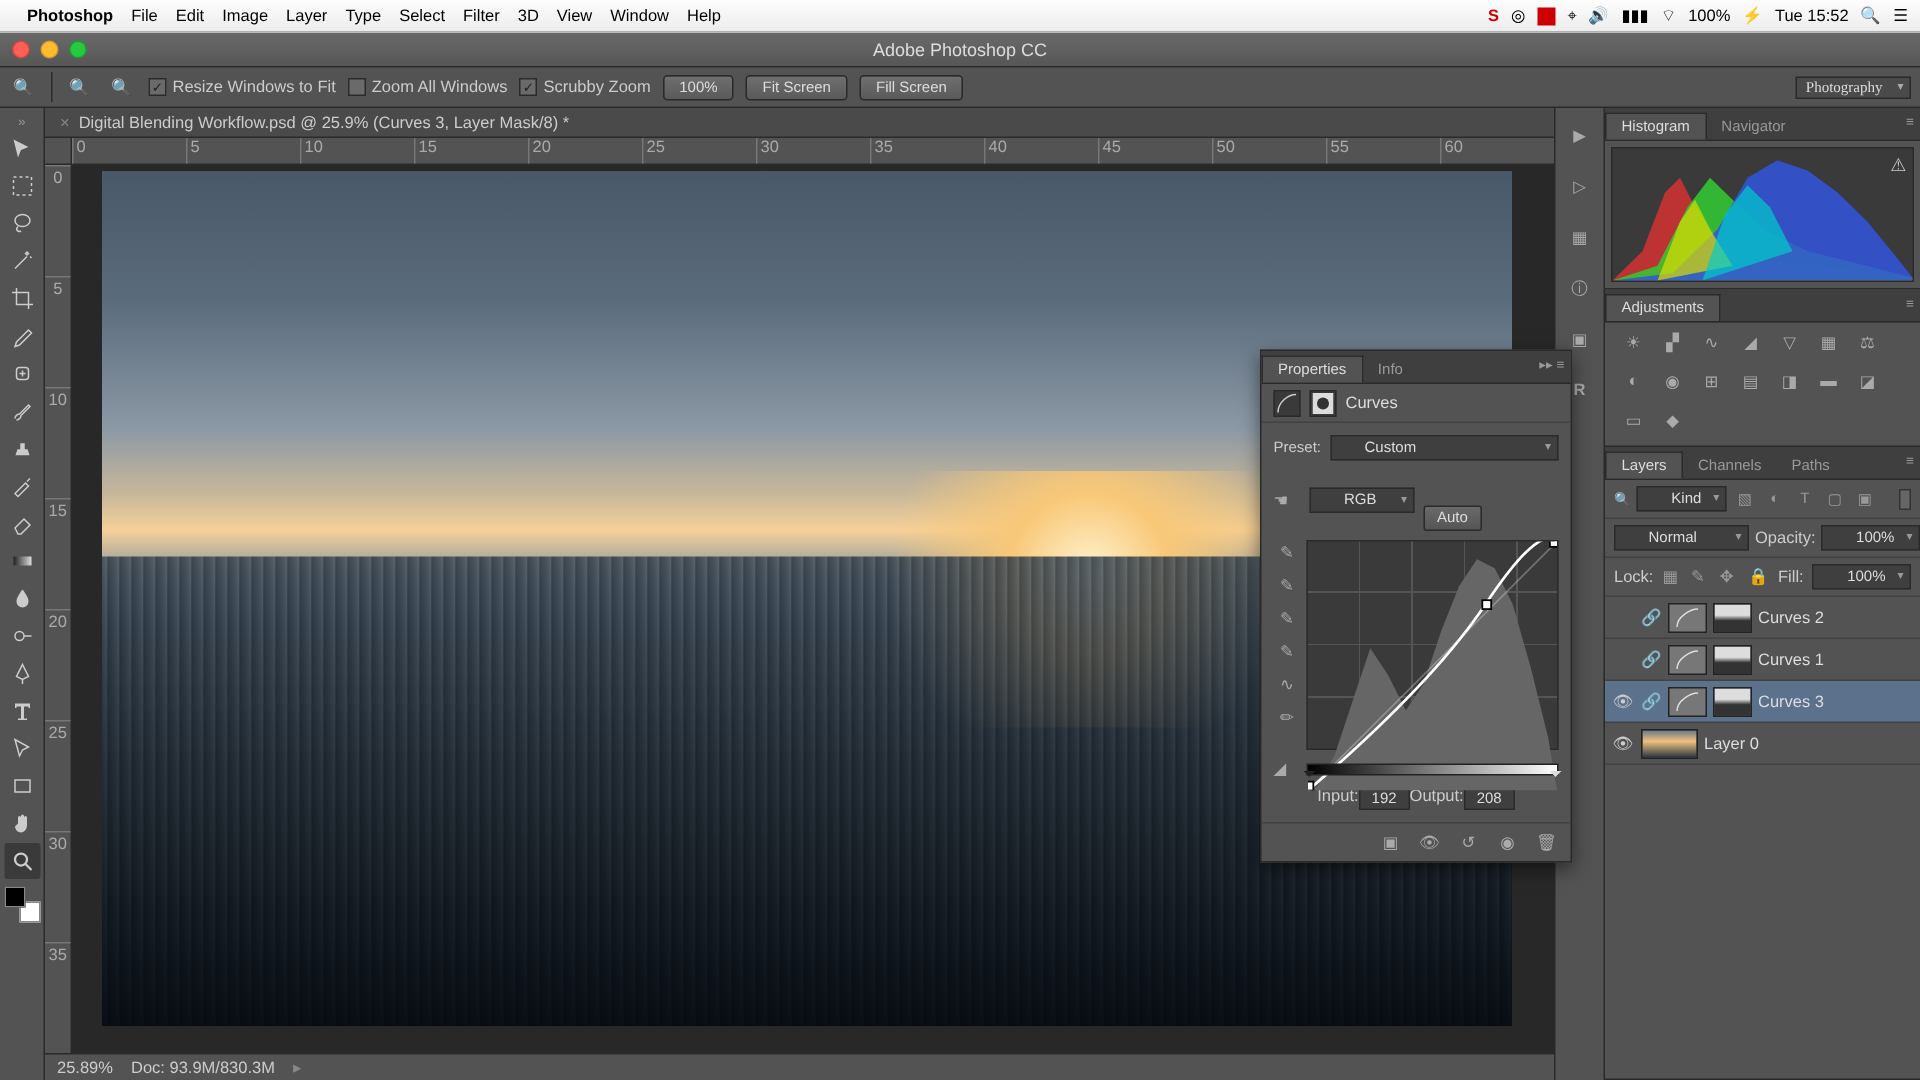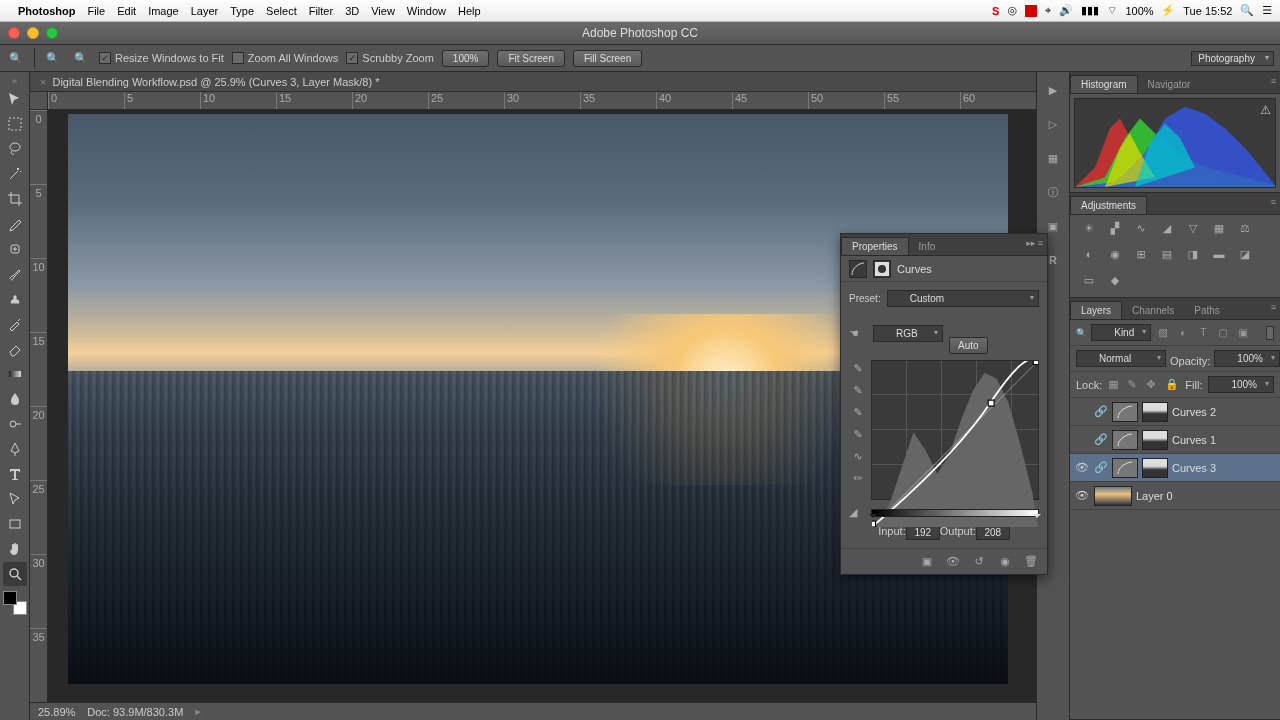--- a/index.html
+++ b/index.html
@@ -89,21 +89,21 @@
 .rp-section { border-bottom:1px solid #2a2a2a; }
 .histogram-canvas { height:90px; background:#3a3a3a; margin:4px; position:relative; border:1px solid #2a2a2a; }
 .histogram-canvas .warn { position:absolute; right:4px; top:4px; color:#ccc; font-size:12px; }
 .adj-label { padding:4px 8px; color:#ccc; font-size:10px; }
 .adj-icons { display:flex; flex-wrap:wrap; gap:8px; padding:4px 10px 8px; }
 .adj-icons div { width:18px; height:18px; color:#aaa; display:flex; align-items:center; justify-content:center; cursor:pointer; }
 
 .layer-filter { display:flex; align-items:center; gap:4px; padding:4px 6px; border-bottom:1px solid #424242; }
 .layer-filter .select { flex:0 0 56px; }
 .layer-filter .fico { width:16px; height:16px; color:#999; display:flex; align-items:center; justify-content:center; cursor:pointer; font-size:10px; }
-.layer-opts { display:flex; align-items:flex-end; gap:4px; padding:4px 6px; border-bottom:1px solid #424242; color:#ccc; font-size:10px; }
+.layer-opts { display:flex; align-items:center; gap:4px; padding:4px 6px; border-bottom:1px solid #424242; color:#ccc; font-size:10px; }
 .layer-lock { display:flex; align-items:center; gap:6px; padding:4px 6px; border-bottom:1px solid #424242; color:#ccc; font-size:10px; }
 .layer-lock .lico { width:14px; height:14px; color:#999; cursor:pointer; }
 .layers-list { }
 .layer-row { display:flex; align-items:center; height:28px; border-bottom:1px solid #424242; padding:0 4px; gap:4px; color:#ddd; font-size:10px; }
 .layer-row.selected { background:#5b718c; }
 .layer-row .vis { width:16px; text-align:center; color:#ccc; cursor:pointer; }
 .layer-row .link { width:14px; text-align:center; color:#aaa; cursor:pointer; }
 .layer-row .thumb { width:26px; height:20px; background:#888; border:1px solid #222; }
 .layer-row .mask { width:26px; height:20px; background:linear-gradient(180deg,#ddd 40%,#333 60%); border:1px solid #222; }
 .layer-row .thumb.img { background:linear-gradient(180deg,#6a7a8a 0%,#f0c080 40%,#2a3540 100%); }
@@ -164,21 +164,21 @@
     <span class="checkbox"></span>
       <span>Zoom All Windows</span>
   </label>
   <label style="display:flex;align-items:center;gap:4px;">
     <span class="checkbox">✓</span>
       <span>Scrubby Zoom</span>
   </label>
   <button class="opt-btn">100%</button>
   <button class="opt-btn">Fit Screen</button>
   <button class="opt-btn">Fill Screen</button>
-  <div style="margin-left:auto;" class="opt-dropdown">Photography</div>
+  <div style="margin-left:auto;font-family:Liberation Serif, serif;" class="opt-dropdown">Photography</div>
 </div>
 
 <div class="main">
 
   <div class="toolbox">
     <div style="color:#999;font-size:9px;">»</div>
     <div class="tool">
         <svg viewBox="0 0 16 16" fill="#ccc">
           <path d="M2 2l3 12 2-5 5-2z"></path>
         </svg>

